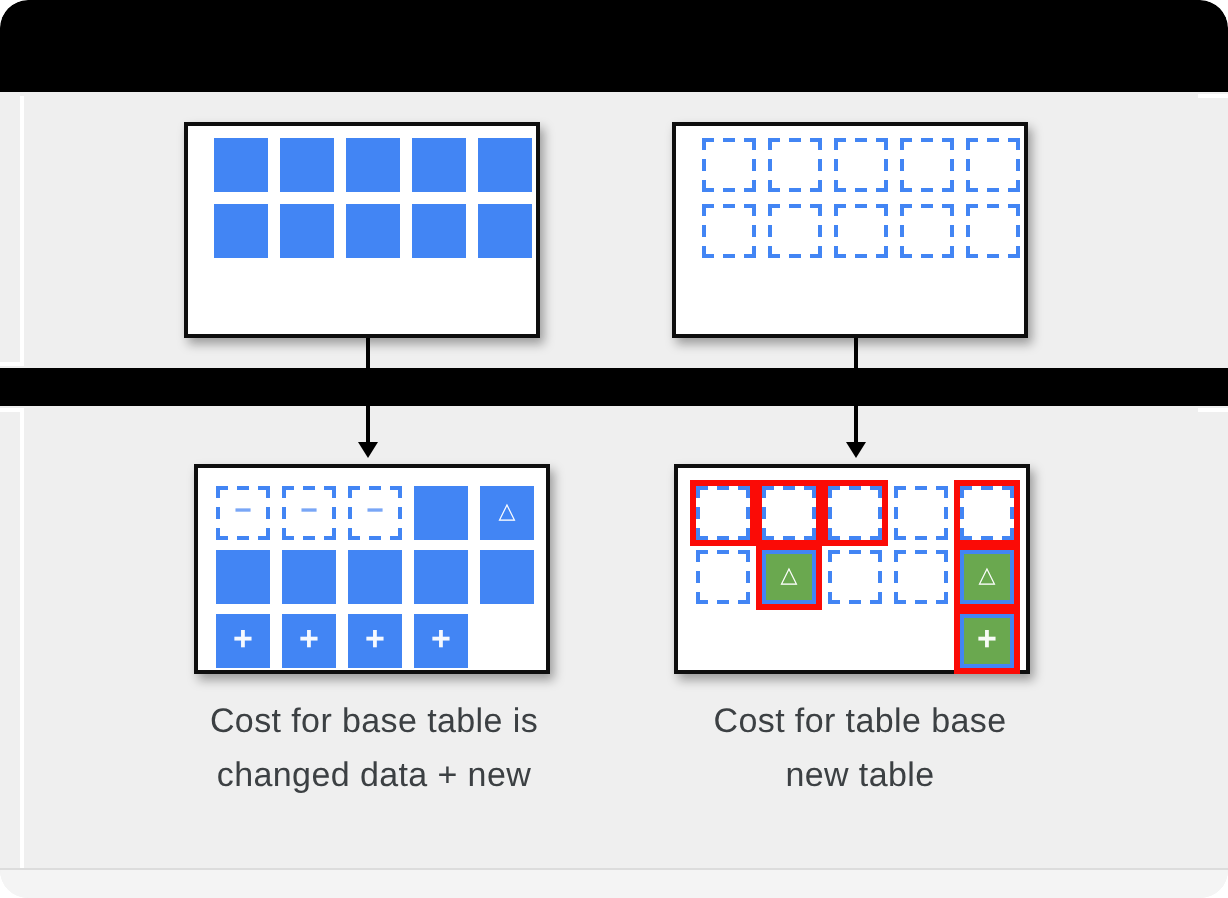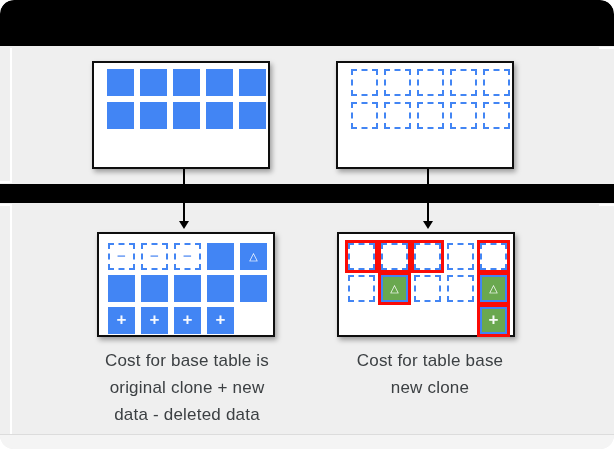--- a/index.html
+++ b/index.html
@@ -189,22 +189,21 @@
           <div class="cell empty"></div>
           <div class="cell empty"></div>
           <div class="cell green-plus-red">
             <span class="sym">+</span>
           </div>
         </div>
     </div>
 
     <div class="caption left">
       <span>Cost for base table is</span>
-      <span>original clone + new</span>
-      <span>data - deleted data</span>
+      <span>changed data + new</span>
     </div>
 
     <div class="caption right">
       <span>Cost for table base</span>
-      <span>new clone</span>
+      <span>new table</span>
     </div>
   </div>
 </div>
 
 </body></html>

